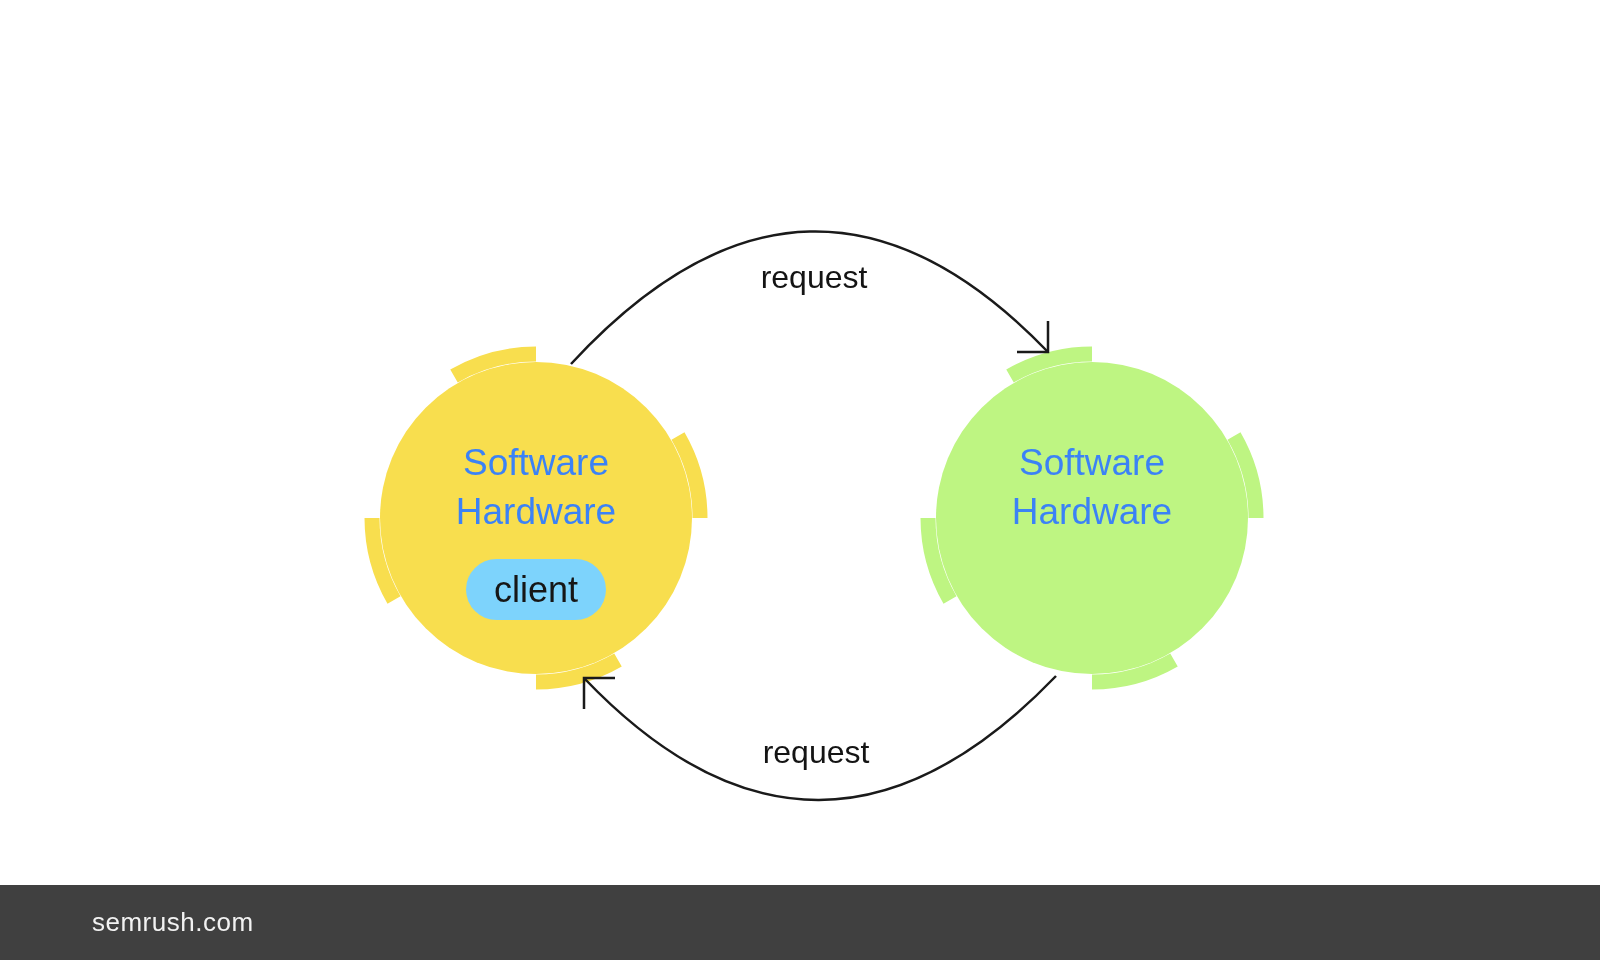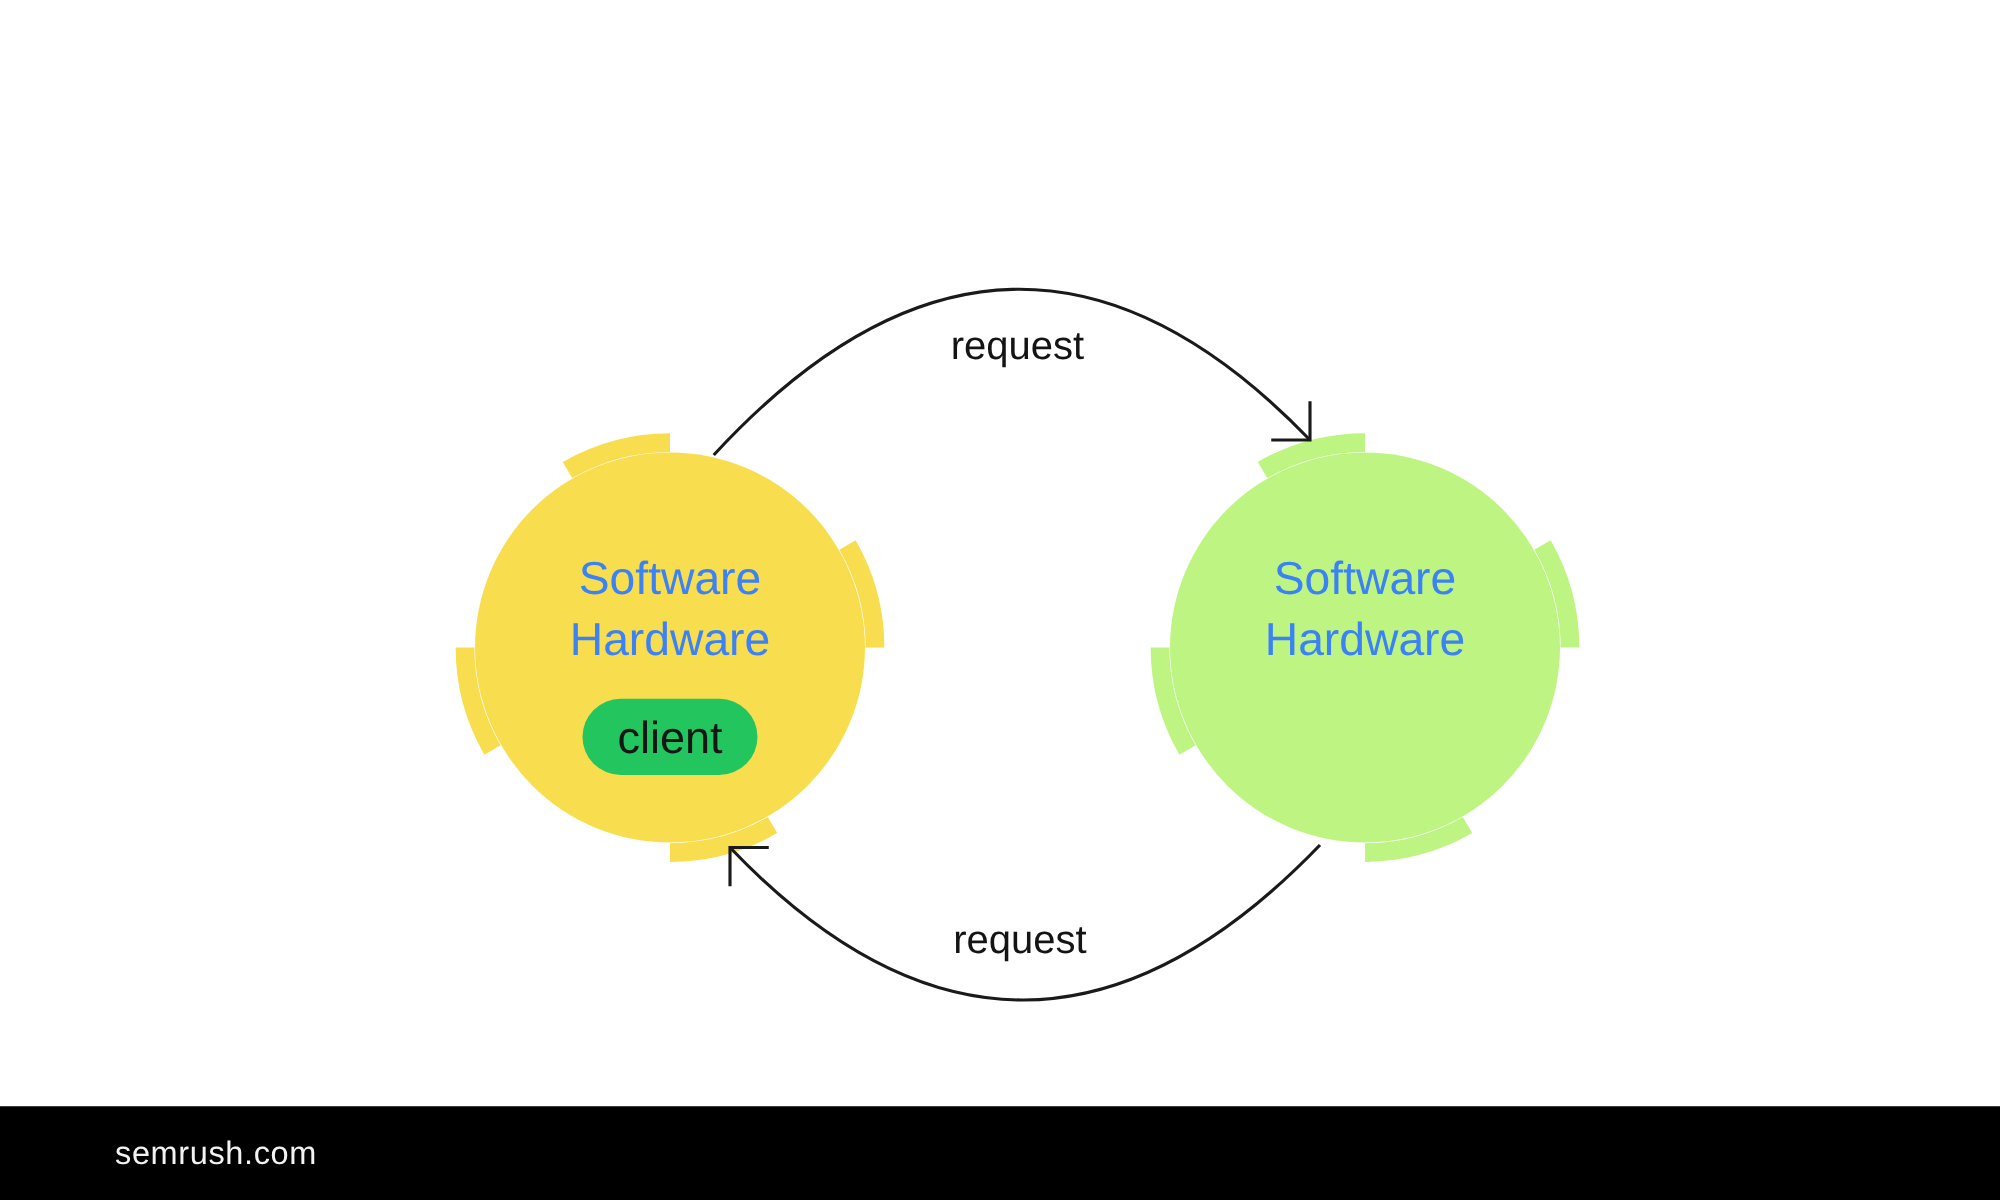--- a/index.html
+++ b/index.html
@@ -11,34 +11,34 @@
     position:absolute;left:0;right:0;top:74px;text-align:center;
     font-size:68px;font-weight:700;letter-spacing:-1px;color:#0f0f0f;
   }
   .diagram-svg{position:absolute;left:0;top:0;width:1600px;height:960px;}
   .node-text{
     position:absolute;transform:translateX(-50%);text-align:center;
     font-size:37px;font-weight:500;line-height:49px;color:#3b82f6;
   }
   .pill{
     position:absolute;transform:translateX(-50%);
-    background:#22c55e;border-radius:32px;
+    background:#7dd3fc;border-radius:32px;
     display:flex;align-items:center;justify-content:center;
     font-size:36px;font-weight:400;color:#161616;
   }
   .pill.client{left:536px;top:559px;width:140px;height:61px;}
   .pill.server{left:1092px;top:559px;width:147px;height:61px;}
   .flow-label{
     position:absolute;transform:translate(-50%,-50%);
     font-size:32px;font-weight:500;color:#141414;white-space:nowrap;
   }
   .flow-label.request{left:814px;top:277px;}
   .flow-label.response{left:816px;top:752px;}
   .footer{
-    position:absolute;left:0;right:0;top:885px;bottom:0;background:#000000;
+    position:absolute;left:0;right:0;top:885px;bottom:0;background:#404040;
     display:flex;align-items:center;justify-content:space-between;
     padding:0 54px 0 92px;box-sizing:border-box;
   }
   .site{font-size:26px;color:#f2f2f2;letter-spacing:0.5px;}
   .brand{display:flex;align-items:center;gap:11px;}
   .brand-word{font-size:29px;font-weight:700;color:#ffffff;letter-spacing:2px;}
 </style>
 </head>
 <body>
 

